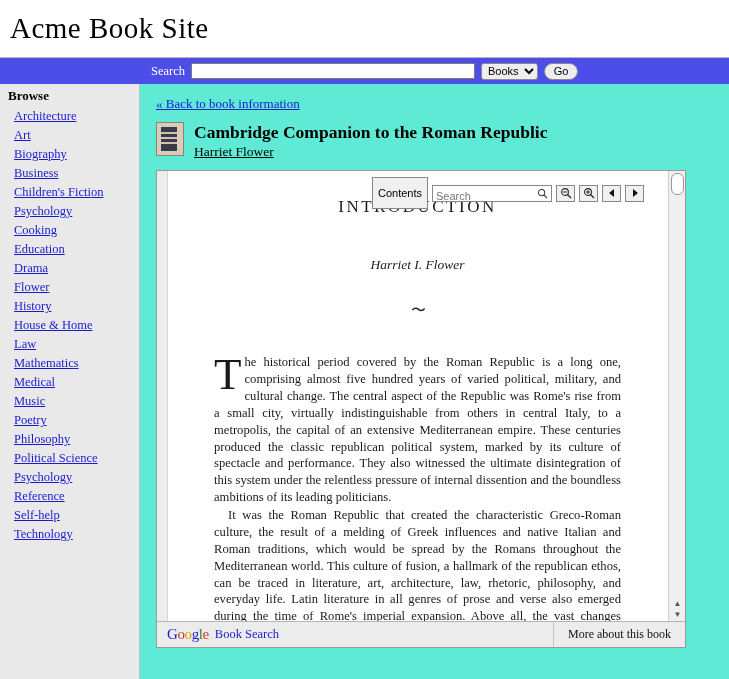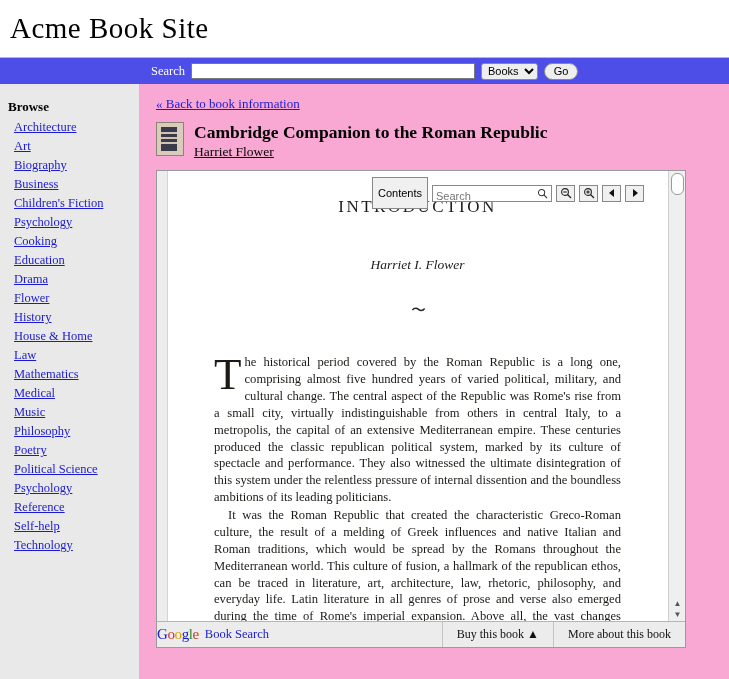--- a/index.html
+++ b/index.html
@@ -6,21 +6,21 @@
     margin: 0;
     padding: 0;
     background: #ffffff;
     font-family: "Liberation Sans", sans-serif;
   }
   #page {
     position: relative;
     width: 729px;
     height: 679px;
     overflow: hidden;
-    background: #f9a8d4;
+    background: #5eead4;
   }
 
   
   .site-header {
     height: 58px;
     background: #ffffff;
     border-bottom: 1px solid #b9b9b9;
     display: flex;
     align-items: center;
     padding-left: 10px;
@@ -85,21 +85,21 @@
   .body-wrap {
     display: flex;
     height: 595px;
   }
 
   
   .sidebar {
     width: 140px;
     background: #e9e9e9;
     border-right: 1px solid #c2c2c2;
-    padding: 13px 0 0 0;
+    padding: 2px 0 0 0;
     box-sizing: border-box;
     flex-shrink: 0;
   }
   .sidebar-heading {
     font-weight: bold;
     font-size: 13px;
     color: #000;
     padding: 2px 0 3px 8px;
     font-family: "Liberation Serif", serif;
   }
@@ -338,20 +338,21 @@
     background: #ececec;
     border-top: 1px solid #b5b5b5;
     display: flex;
     align-items: center;
     box-sizing: border-box;
     font-size: 12px;
   }
   .g-logo {
     font-family: "Liberation Serif", serif;
     font-size: 15px;
+    padding-left: 10px;
     letter-spacing: -0.4px;
   }
   .g-logo .b { color:#1a1ad0; } .g-logo .r { color:#c93a2c; }
   .g-logo .y { color:#d9a400; } .g-logo .g { color:#2e8b2e; }
   .g-book-search {
     color: #1a1ad0;
     margin-left: 6px;
     font-size: 12.5px;
     font-family: "Liberation Serif", serif;
     cursor: pointer;
@@ -400,22 +401,22 @@
       <a class="sidebar-item">Cooking</a>
       <a class="sidebar-item">Education</a>
       <a class="sidebar-item">Drama</a>
       <a class="sidebar-item">Flower</a>
       <a class="sidebar-item">History</a>
       <a class="sidebar-item">House &amp; Home</a>
       <a class="sidebar-item">Law</a>
       <a class="sidebar-item">Mathematics</a>
       <a class="sidebar-item">Medical</a>
       <a class="sidebar-item">Music</a>
+      <a class="sidebar-item">Poetry</a>
       <a class="sidebar-item">Philosophy</a>
-      <a class="sidebar-item">Poetry</a>
       <a class="sidebar-item">Political Science</a>
       <a class="sidebar-item">Psychology</a>
       <a class="sidebar-item">Reference</a>
       <a class="sidebar-item">Self-help</a>
       <a class="sidebar-item">Technology</a>
     </div>
 
     <div class="main">
 
       <a class="back-link">« Back to book information</a>
@@ -483,20 +484,19 @@
             <div class="vthumb"></div>
             <div class="vup">▲</div>
             <div class="vdown">▼</div>
           </div>
         </div>
 
         <div class="viewer-footer">
           <div class="g-logo"><span class="b">G</span><span class="r">o</span><span class="y">o</span><span class="b">g</span><span class="g">l</span><span class="r">e</span></div>
           <div class="g-book-search">Book Search</div>
           <div class="foot-spacer"></div>
-          <div class="foot-cell">Buy this book ▲</div>
           <div class="foot-cell">More about this book</div>
         </div>
       </div>
 
     </div>
   </div>
 </div>
 
 </body></html>

